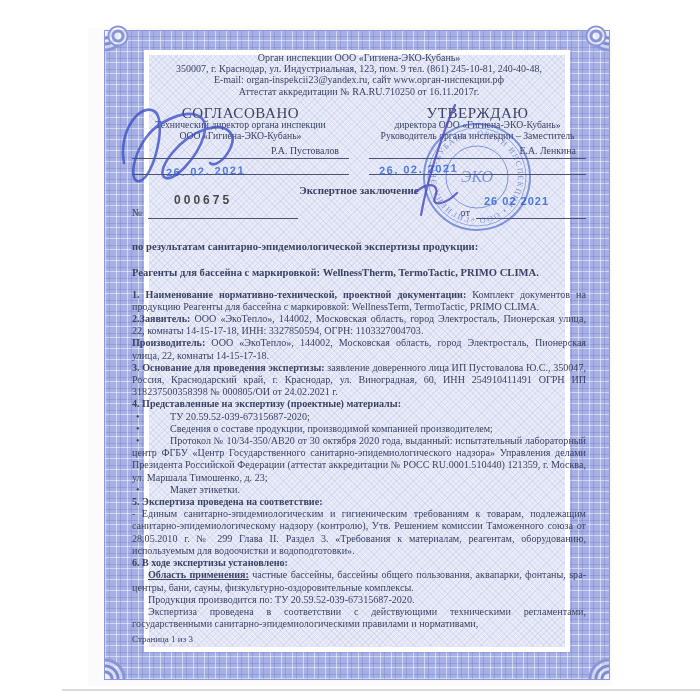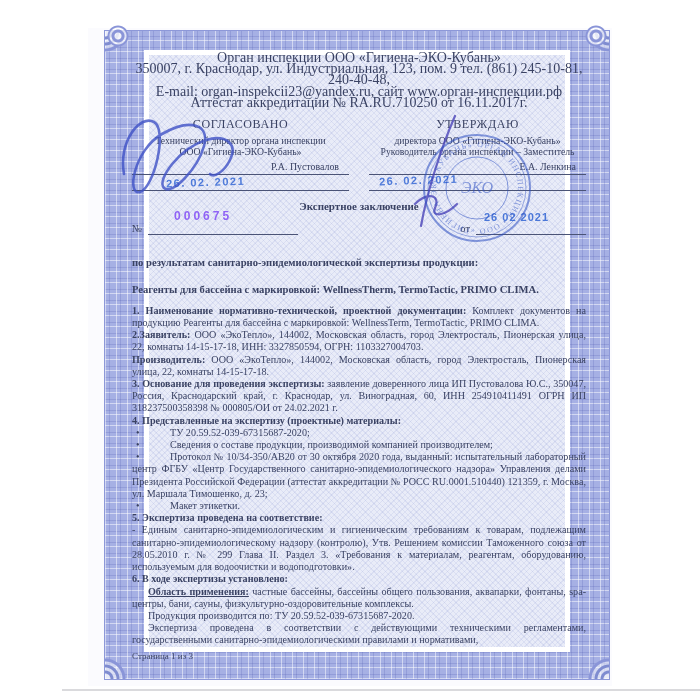--- a/index.html
+++ b/index.html
@@ -23,34 +23,34 @@
   .medallion{position:absolute;width:22px;height:22px;border-radius:50%;top:-6px;
              background:radial-gradient(circle, rgba(255,255,255,.8) 0 3px, #8a95d8 4px 6px, rgba(255,255,255,.7) 7px 8px, #8a95d8 9px 10px, transparent 11px);}
   .medallion.ml{left:2px;} .medallion.mr{right:2px;}
   
   .inner{position:absolute;left:56px;right:42px;top:22px;bottom:34px;background:#ffffff;padding:5px;}
   .texture{width:100%;height:100%;background-color:#e9ecf8;
            background-image:
              repeating-linear-gradient(45deg, rgba(110,125,200,.12) 0 1px, transparent 1px 4px),
              repeating-linear-gradient(-45deg, rgba(110,125,200,.12) 0 1px, transparent 1px 4px);}
   .content{position:absolute;left:44px;right:26px;top:20px;bottom:28px;font-size:10.1px;line-height:12.2px;}
-  .org-header{text-align:center;font-size:14px;line-height:11.2px;margin-top:4px;}
+  .org-header{text-align:center;font-size:10px;line-height:11.2px;margin-top:4px;}
   .approval{display:flex;gap:20px;margin-top:10px;}
   .col{flex:1;position:relative;}
-  .app-title{text-align:center;font-size:12px;letter-spacing:.6px;margin-bottom:5px;}
+  .app-title{text-align:center;font-size:15px;letter-spacing:.6px;}
   .app-role{text-align:center;font-size:9.7px;line-height:11px;}
   .sig-line1{margin-top:4px;border-bottom:1px solid #4a5376;text-align:right;padding-right:10px;height:13px;font-size:9.9px;}
   .sig-line2{border-bottom:1px solid #4a5376;height:15px;}
   .doc-title{text-align:center;font-weight:bold;font-size:11px;margin-top:9px;}
   .num-row{display:flex;align-items:flex-end;margin-top:10px;font-size:10.5px;}
   .uline{display:inline-block;border-bottom:1px solid #4a5376;height:12px;position:relative;margin-left:6px;}
   .w150{width:150px;} .w110{width:110px;}
   .spacer{flex:1;}
   .stamp-num{position:absolute;left:26px;top:-12px;font-family:"Liberation Sans",sans-serif;font-weight:bold;
-             font-size:12px;letter-spacing:3px;color:#8b5cf6;opacity:.95;font-style:normal;}
+             font-size:12px;letter-spacing:3px;color:#404040;opacity:.95;font-style:normal;}
   .stamp-date{position:absolute;left:8px;top:-11px;font-family:"Liberation Sans",sans-serif;font-weight:bold;
              font-size:11px;letter-spacing:1px;color:#3b6cd6;opacity:.9;font-style:normal;white-space:nowrap;}
   .dstamp{position:absolute;font-family:"Liberation Sans",sans-serif;font-weight:bold;font-size:11px;
           letter-spacing:1.5px;color:#3b6cd6;opacity:.88;transform:rotate(-2deg);white-space:nowrap;z-index:3;}
   .subtitle{text-align:left;font-weight:bold;font-size:10.6px;}
   .subtitle.s1{margin-top:22px;}
   .subtitle.s2{margin-top:14px;}
   .body-text{margin-top:9px;text-align:justify;}
   .body-text p{margin:0;}
   .dot{display:inline-block;width:34px;padding-left:4px;}

